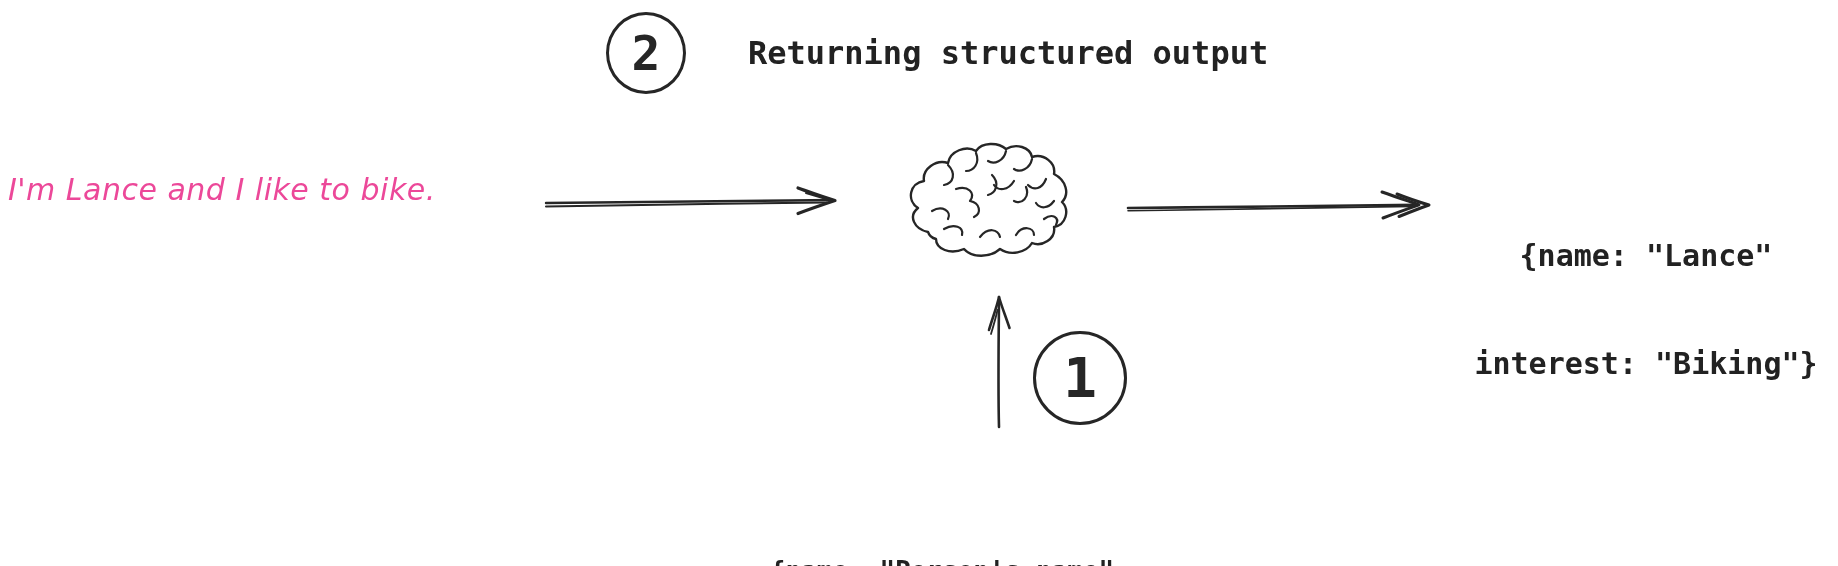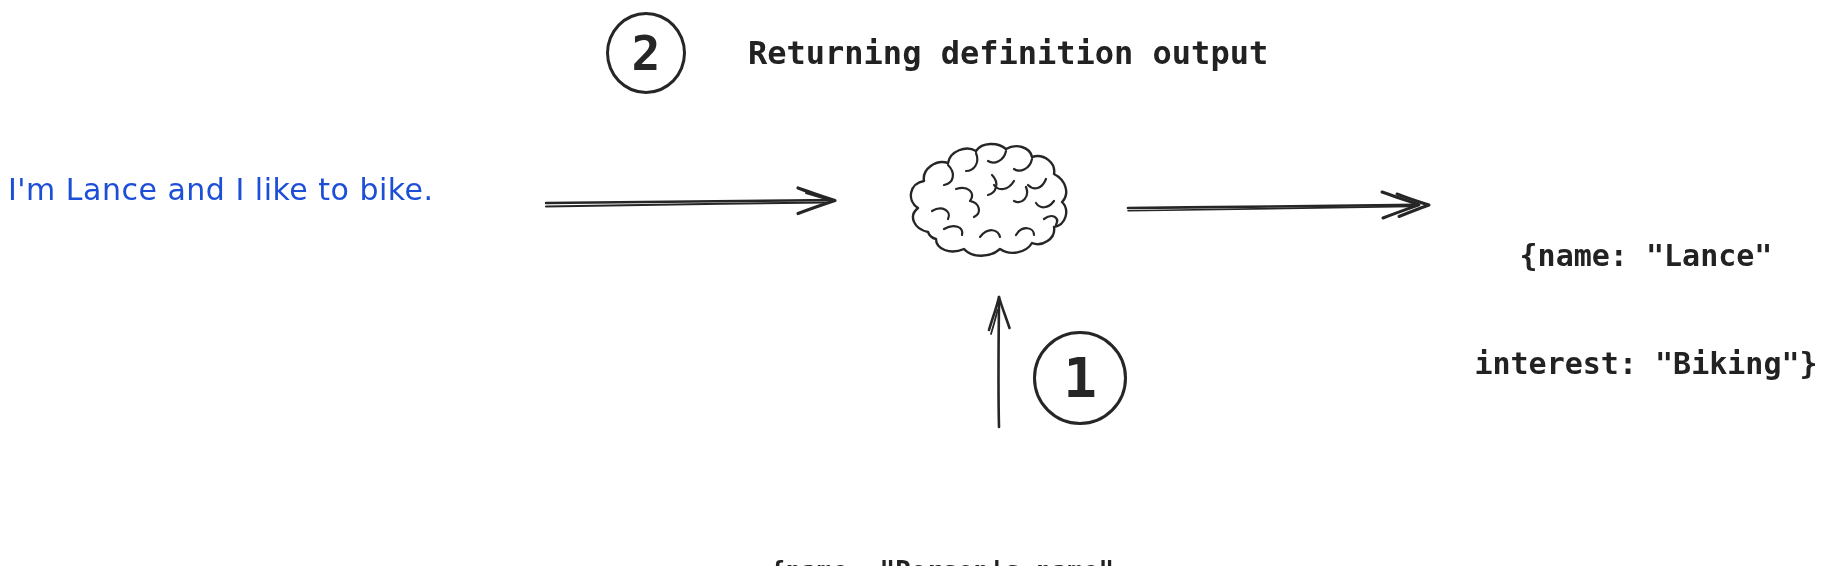--- a/index.html
+++ b/index.html
@@ -20,40 +20,40 @@
   }
   .step-circle span{font-family:"DejaVu Sans Mono","Liberation Mono",monospace;font-weight:bold;color:#262626;line-height:1;}
   #circle2{left:606px;top:12px;width:80px;height:82px;}
   #circle2 span{font-size:48px;}
   #circle1{left:1033px;top:331px;width:94px;height:94px;}
   #circle1 span{font-size:56px;}
   #title{left:748px;top:34px;font-size:32px;line-height:1.2;white-space:nowrap;}
   #input-text{
     left:8px;top:172px;font-size:30px;white-space:nowrap;
     font-family:"DejaVu Sans",cursive,sans-serif;
-    font-weight:500;color:#1d4ed8;letter-spacing:0.5px;
+    font-style:italic;font-weight:500;color:#ec4899;letter-spacing:0.5px;
   }
   #input-arrow{left:544px;top:181px;}
   #brain{left:898px;top:140px;}
   #output-arrow{left:1126px;top:185px;}
   #output-text{left:1460px;top:166px;width:372px;text-align:center;font-size:30px;line-height:36px;white-space:pre;}
   #schema-label{left:614px;top:352px;font-size:32px;line-height:1.1;white-space:nowrap;}
   #schema-arrow{left:984px;top:290px;}
   #schema-text{left:640px;top:479px;width:604px;text-align:center;font-size:26px;line-height:37px;white-space:pre;}
   svg path{fill:none;stroke:#262626;stroke-linecap:round;stroke-linejoin:round;}
 </style>
 </head>
 <body>
 
 <div class="canvas">
 
   <div class="abs step-circle" id="circle2">
     <span>2</span>
   </div>
-  <div class="abs mono" id="title">Returning definition output</div>
+  <div class="abs mono" id="title">Returning structured output</div>
 
   <div class="abs" id="input-text">I'm Lance and I like to bike.</div>
 
   <svg class="abs" id="input-arrow" width="300" height="44" viewBox="0 0 300 44">
     <path d="M2,22 C90,21 190,20 288,19" stroke-width="2.4"></path>
     <path d="M2,25.5 C90,24 190,22.6 283,21.4" stroke-width="2"></path>
     <path d="M254,7 C268,12 280,16.5 291,19.5 C279,23.5 266,28 254,32.5" stroke-width="3.2"></path>
     <path d="M262,12 C272,15 282,18 289,19.8" stroke-width="2"></path>
   </svg>
 

